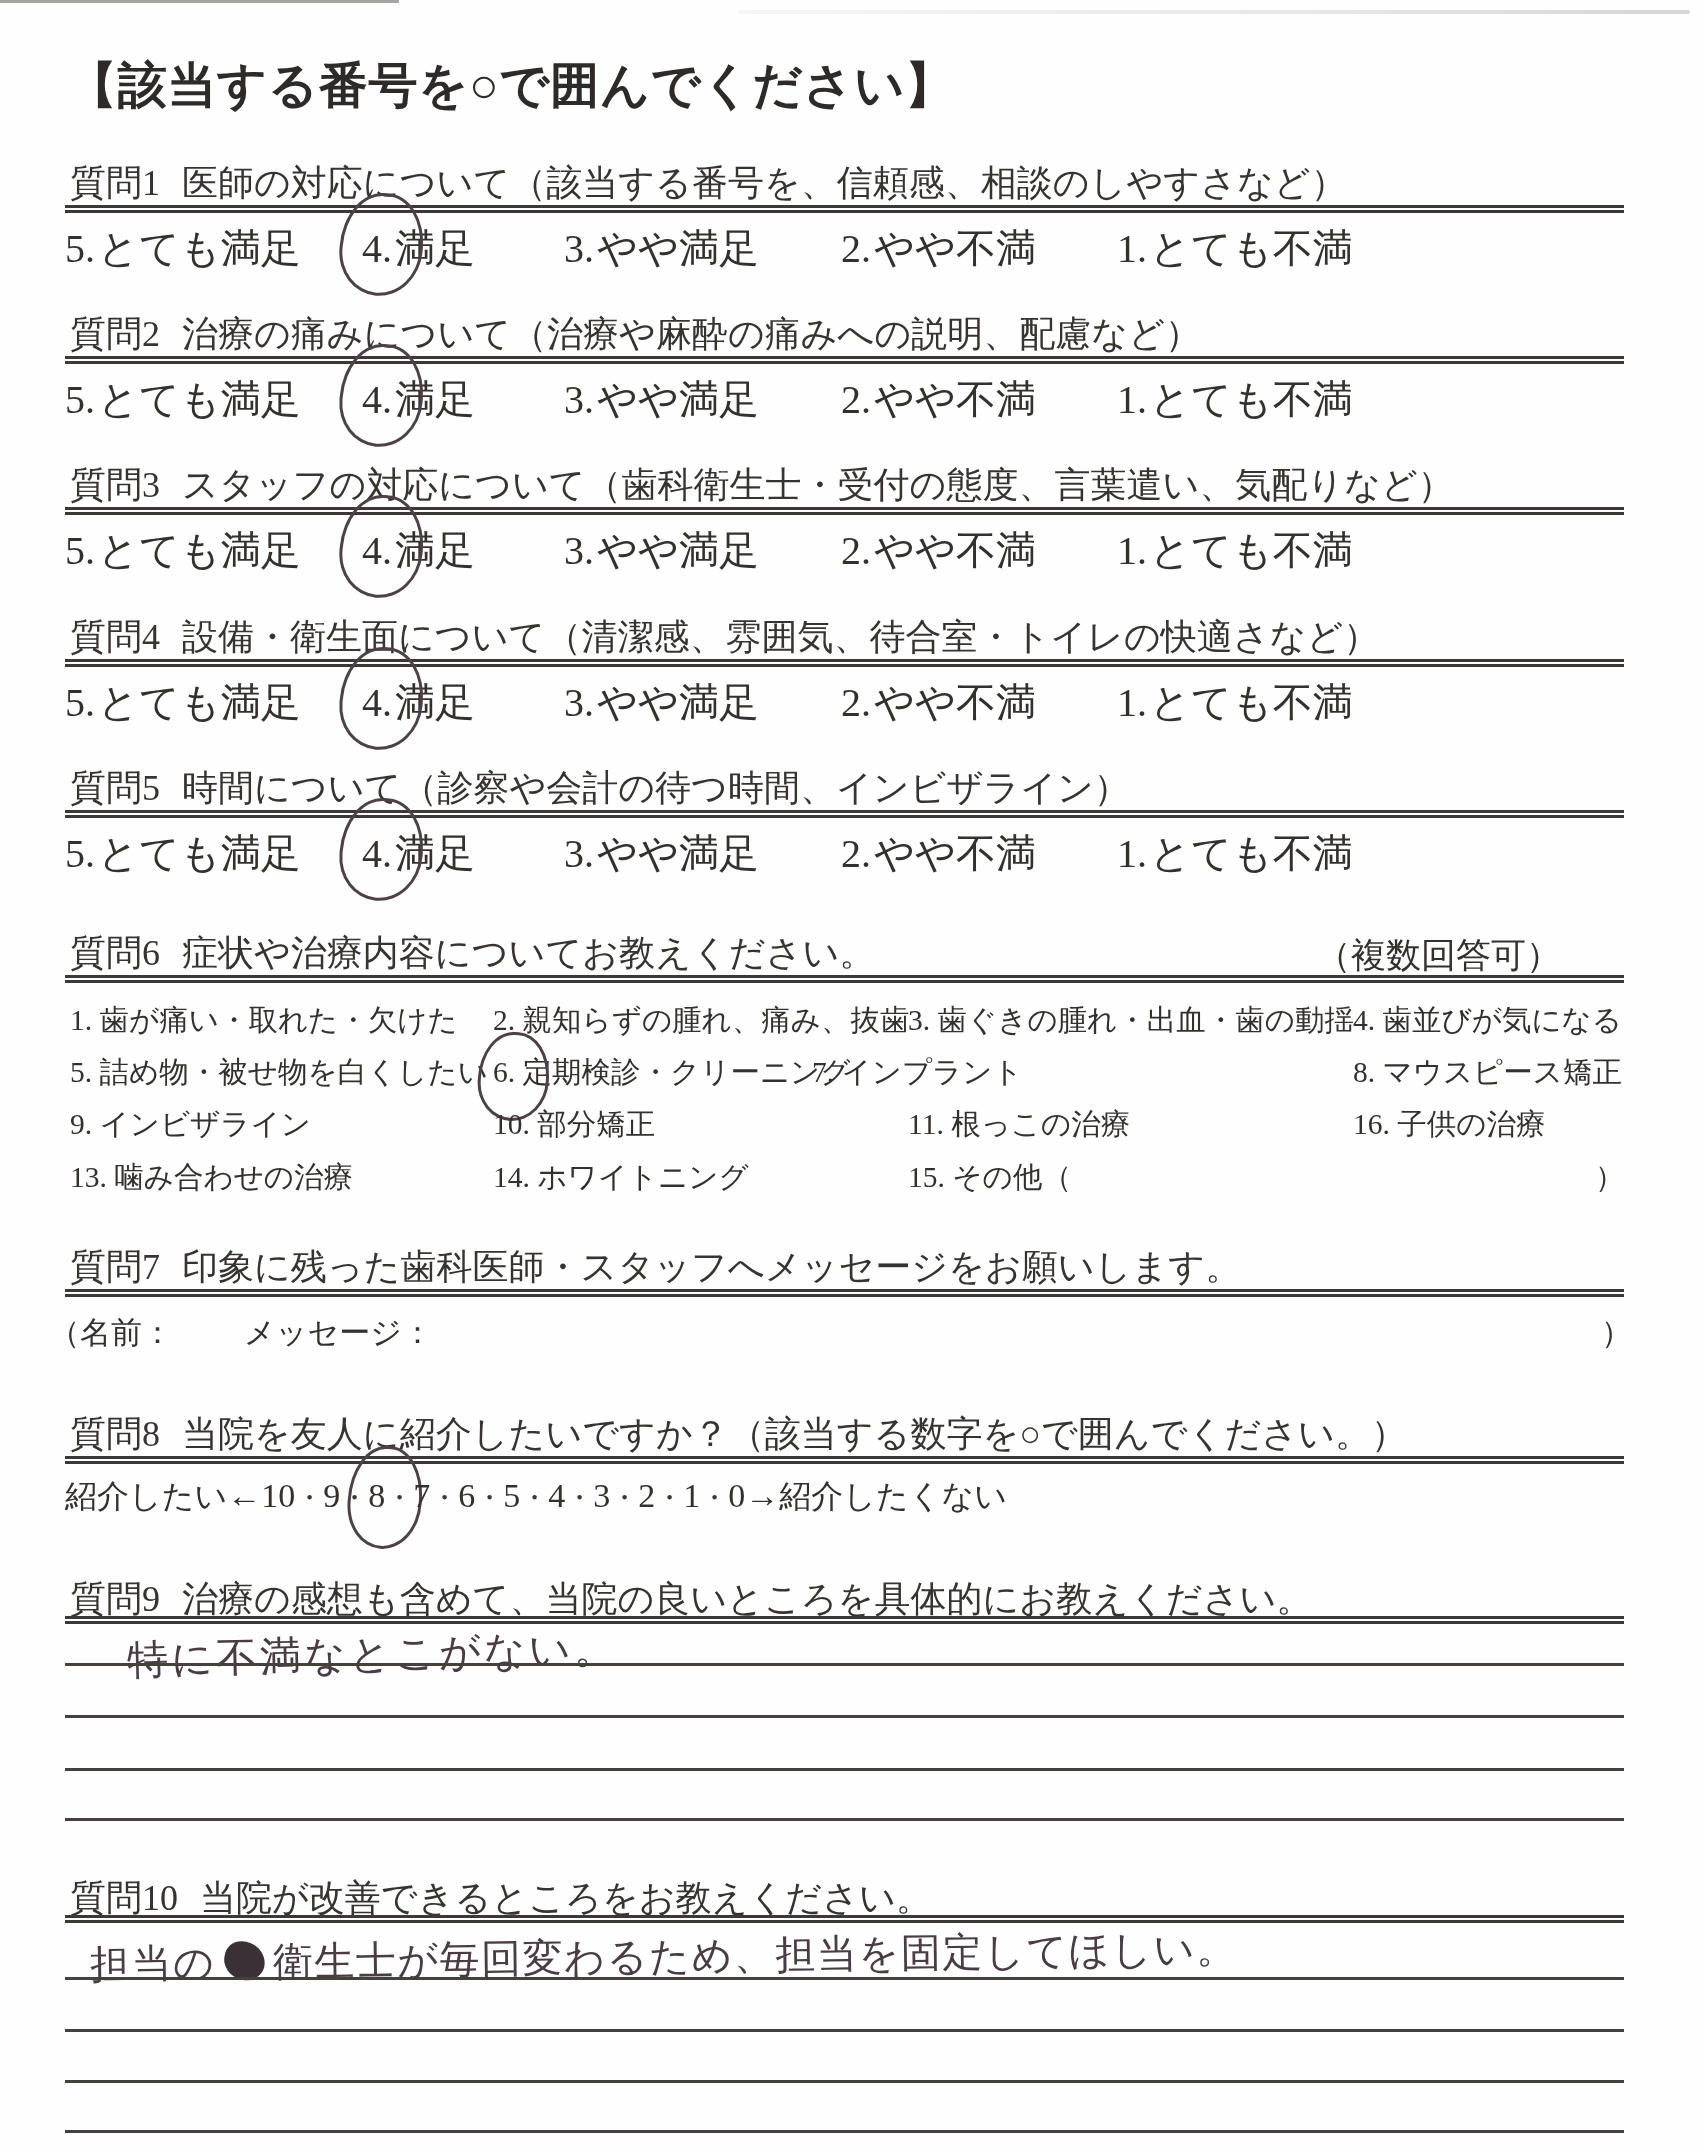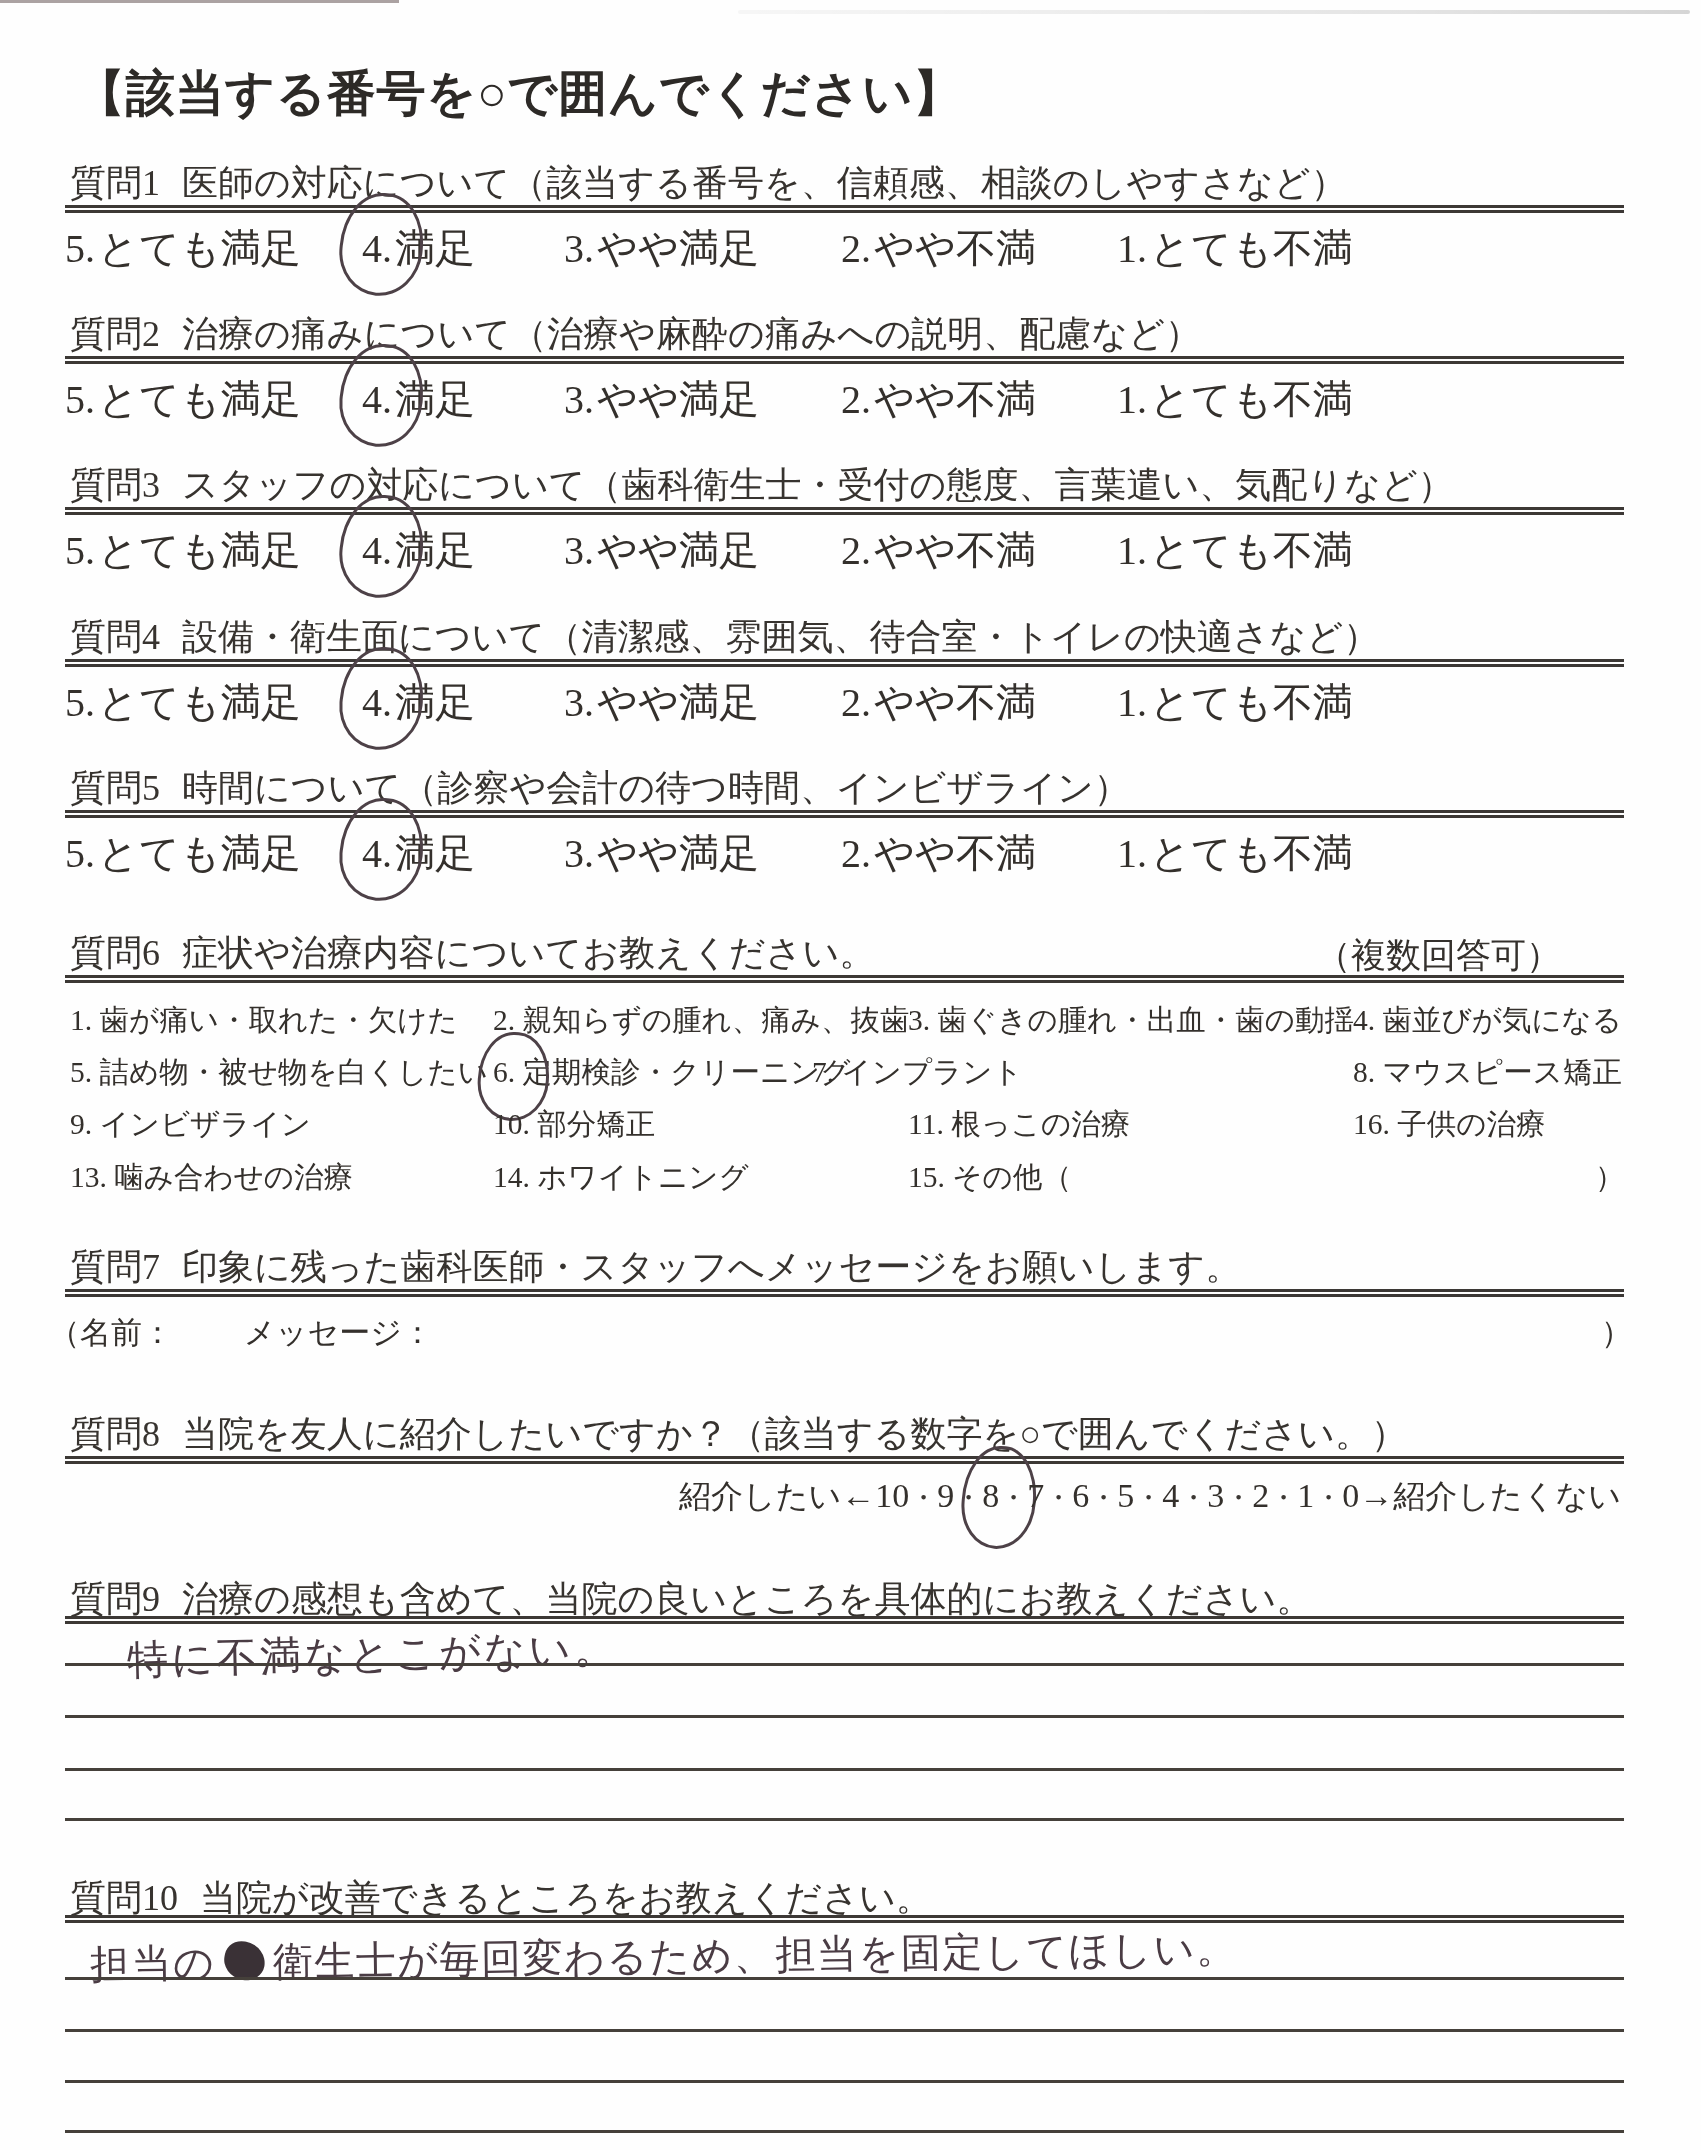--- a/index.html
+++ b/index.html
@@ -12,21 +12,21 @@
   .scan-streak {
     position:absolute; left:738px; top:9.6px; width:952px; height:4.4px;
     background:linear-gradient(to right, rgba(0,0,0,0.03), rgba(0,0,0,0.10) 70%, rgba(0,0,0,0.16));
     border-radius:2.2px;
   }
   .scan-edge {
     position:absolute; left:0; top:0; width:399px; height:3px;
     background:rgba(70,50,50,0.45);
   }
   .page-title {
-    position:absolute; left:68px; top:53px; margin:8px;
+    position:absolute; left:68px; top:53px; margin:0;
     font-size:49px; font-weight:600; letter-spacing:0.7px; color:#2d2a27;
     white-space:nowrap;
   }
   .qblock { position:absolute; left:0; width:1701px; }
   .qtitle {
     position:absolute; left:70px; top:0;
     font-size:36px; white-space:nowrap; color:#37332f;
   }
   .qlabel { margin-right:22px; }
   .rule-header {
@@ -50,21 +50,21 @@
   .q6row { position:absolute; left:0; width:100%; height:41px; font-size:29.5px; }
   .q6i { position:absolute; white-space:nowrap; }
   .q6i .num-wrap { display:inline-block; position:relative; margin-right:7.4px; }
   .q6close { position:absolute; left:1595px; font-size:29.5px; }
 
   .q7row { position:absolute; top:69px; left:0; width:100%; height:41px; font-size:31px; }
   .q7row span { position:absolute; white-space:nowrap; }
 
   .scale {
     position:absolute; top:65px; left:65px; width:1556px;
-    display:flex; justify-content:flex-end; align-items:baseline;
+    display:flex; justify-content:flex-start; align-items:baseline;
     font-size:34px;
   }
   .scale .endlabel { font-size:32px; }
   .scale .sep { font-size:28px; color:#3b3733; }
   .scale .snum { position:relative; display:inline-block; }
 
   .ansline {
     position:absolute; left:65px; width:1559px; height:0;
     border-bottom:3.7px solid #45403a;
   }

